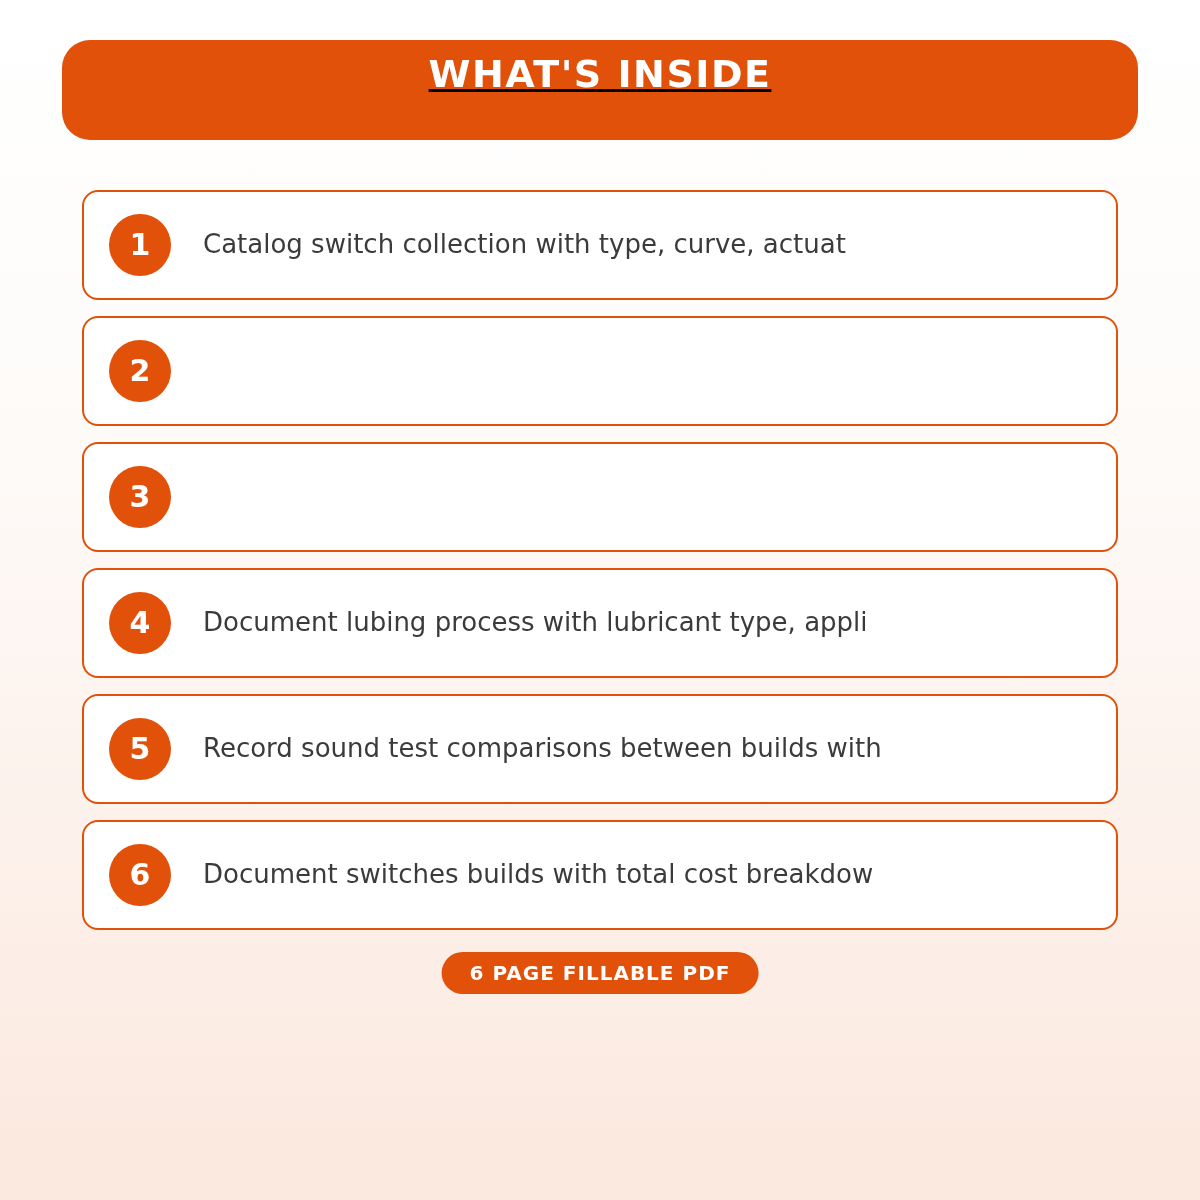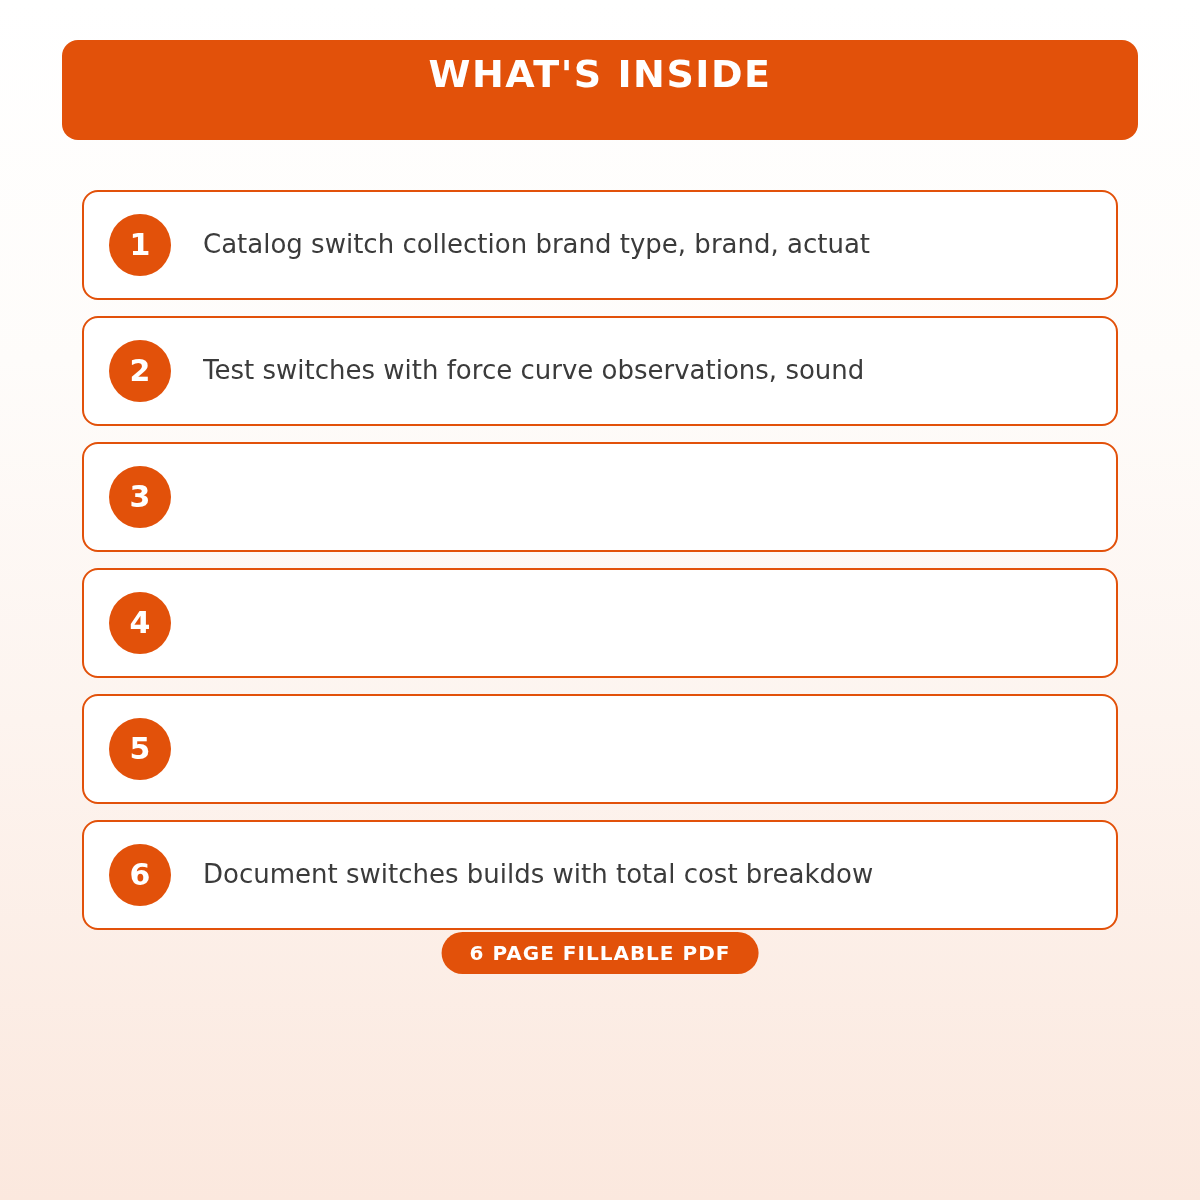--- a/index.html
+++ b/index.html
@@ -12,25 +12,26 @@
     background: linear-gradient(180deg, #ffffff 0%, #fefcfa 30%, #fdf4ef 60%, #fbe8de 100%);
     overflow: hidden;
   }
   .banner {
     position: absolute;
     left: 62px;
     top: 40px;
     width: 1076px;
     height: 100px;
     background: #e2510a;
-    border-radius: 16px;
+    border-radius: 28px;
     display: flex;
     justify-content: center;
     align-items: flex-start;
     padding-top: 14px;
+    text-decoration: underline;
   }
   .banner-title {
     color: #ffffff;
     font-size: 38px;
     font-weight: 700;
     letter-spacing: 1.5px;
     line-height: 40px;
   }
   .items {
     position: absolute;
@@ -70,21 +71,21 @@
     margin-right: 20px;
     color: #3b3b3b;
     font-size: 26px;
     line-height: 1.3;
     white-space: nowrap;
     overflow: hidden;
   }
   .footer-badge {
     position: absolute;
     left: 600px;
-    top: 932px;
+    top: 952px;
     transform: translateX(-50%);
     height: 42px;
     background: #e2510a;
     border-radius: 21px;
     display: flex;
     align-items: center;
     padding: 0 28px;
   }
   .footer-badge span {
     color: #ffffff;
@@ -100,46 +101,47 @@
 <div class="banner">
   <div class="banner-title">WHAT'S INSIDE</div>
 </div>
 
 <div class="items">
 
   <div class="item">
     <div class="num-circle">
       <span>1</span>
     </div>
-    <div class="item-text">Catalog switch collection brand type, brand, actuat</div>
+    <div class="item-text">Catalog switch collection with type, curve, actuat</div>
   </div>
 
   <div class="item">
     <div class="num-circle">
       <span>2</span>
     </div>
-    <div class="item-text">Test switches with force curve observations, sound</div>
   </div>
 
   <div class="item">
     <div class="num-circle">
       <span>3</span>
     </div>
   </div>
 
   <div class="item">
     <div class="num-circle">
       <span>4</span>
     </div>
+    <div class="item-text">Document lubing process with lubricant type, appli</div>
   </div>
 
   <div class="item">
     <div class="num-circle">
       <span>5</span>
     </div>
+    <div class="item-text">Record sound test comparisons between builds with</div>
   </div>
 
   <div class="item">
     <div class="num-circle">
       <span>6</span>
     </div>
     <div class="item-text">Document switches builds with total cost breakdow</div>
   </div>
 
 </div>

